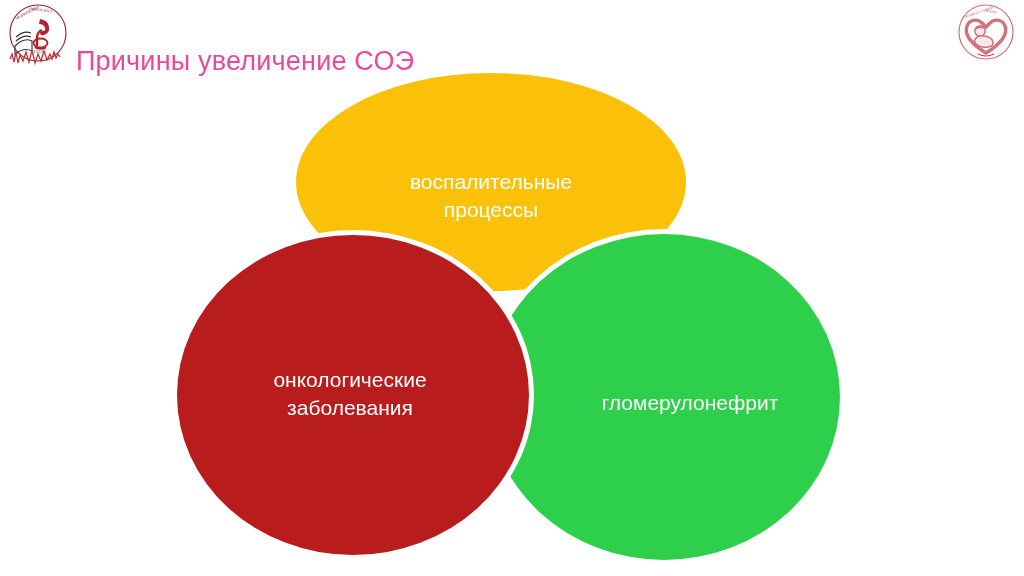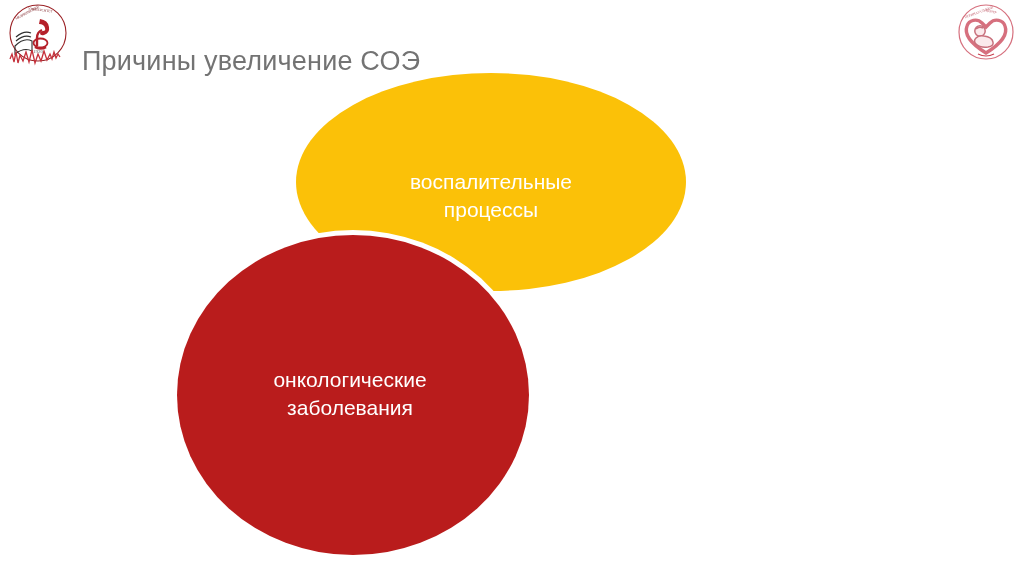--- a/index.html
+++ b/index.html
@@ -32,25 +32,25 @@
     position: absolute;
     left: 954px;
     top: 2px;
     width: 64px;
     height: 62px;
   }
 
   
   .slide-title {
     position: absolute;
-    left: 82px;
+    left: 76px;
     top: 44px;
     font-size: 27px;
     line-height: 34px;
-    color: #737373;
+    color: #ec4899;
     letter-spacing: 0.2px;
     white-space: nowrap;
     font-weight: 400;
   }
 
   
   .venn {
     position: absolute;
     left: 0;
     top: 0;
@@ -169,20 +169,23 @@
 
   <div class="slide-title">Причины увеличение СОЭ</div>
 
   <div class="venn">
 
     <div class="circle circle-inflammation">
       <span class="circle-label">воспалительные
 процессы</span>
     </div>
 
+    <div class="circle circle-glomerulonephritis">
+      <span class="circle-label">гломерулонефрит</span>
+    </div>
 
     <div class="circle circle-oncology">
       <span class="circle-label">онкологические
 заболевания</span>
     </div>
 
   </div>
 </div>
 
 </body></html>

